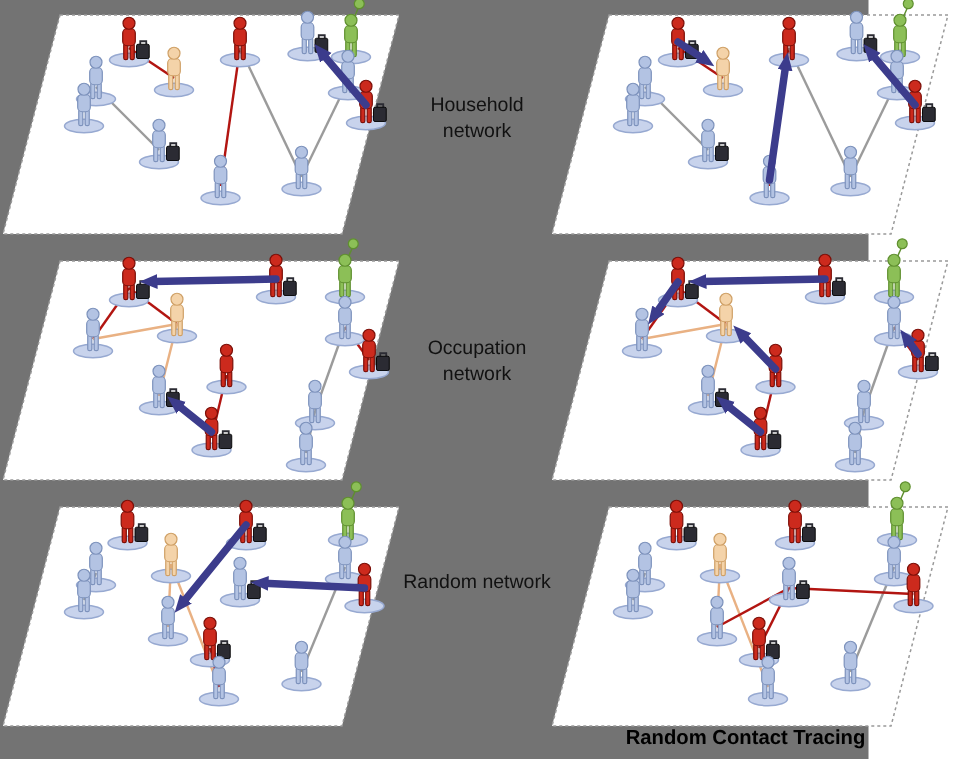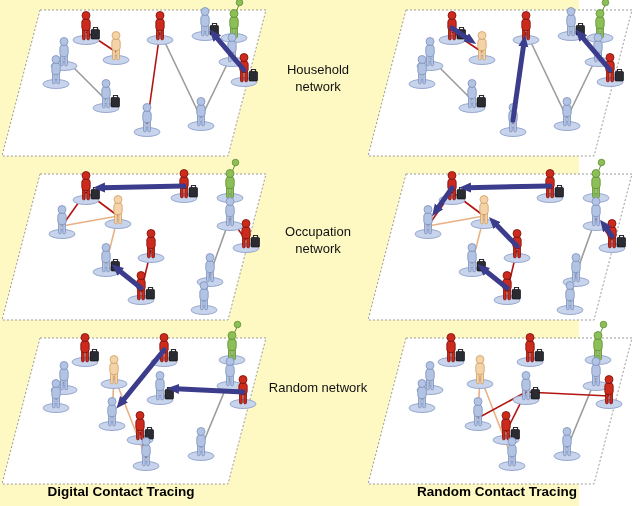--- a/index.html
+++ b/index.html
@@ -1,16 +1,16 @@
 <!DOCTYPE html>
 <html><head>
 <meta charset="utf-8">
 <style>
   html,body{margin:0;padding:0;background:#fff;}
-  .figure{position:relative;width:579px;height:506px;background:#fef9c3;
+  .figure{position:relative;width:579px;height:506px;background:#737373;
           font-family:"Liberation Sans",sans-serif;}
   .panel{position:absolute;width:272px;height:158px;overflow:visible;}
   .row-label{position:absolute;left:266px;width:104px;text-align:center;
              font-size:13px;color:#111;line-height:1.3;}
   .caption{position:absolute;top:484px;font-weight:bold;font-size:13.5px;
            color:#000;text-align:center;}
   .caption-left{left:14px;width:214px;}
   .caption-right{left:384px;width:226px;}
 </style>
 </head>
@@ -699,16 +699,15 @@
         <rect x="0.8" y="-11" width="2.7" height="10.8" rx="1.2" fill="#b3c3e3" stroke="#7d92bc" stroke-width="0.8"></rect>
         <rect x="-4.2" y="-21" width="8.4" height="11.5" rx="3" fill="#b3c3e3" stroke="#7d92bc" stroke-width="0.8"></rect>
         <circle cx="0" cy="-24.5" r="4" fill="#b3c3e3" stroke="#7d92bc" stroke-width="0.8"></circle>
       </g>
     </svg>
 
   <div class="row-label" style="top:62px">Household network</div>
   <div class="row-label" style="top:380px">Random network</div>
   <div class="row-label" style="top:224px">Occupation network</div>
 
-  <div class="caption caption-left">Digital Contact Tracing</div>
   <div class="caption caption-right">Random Contact Tracing</div>
 
 </div>
 
 </body></html>

